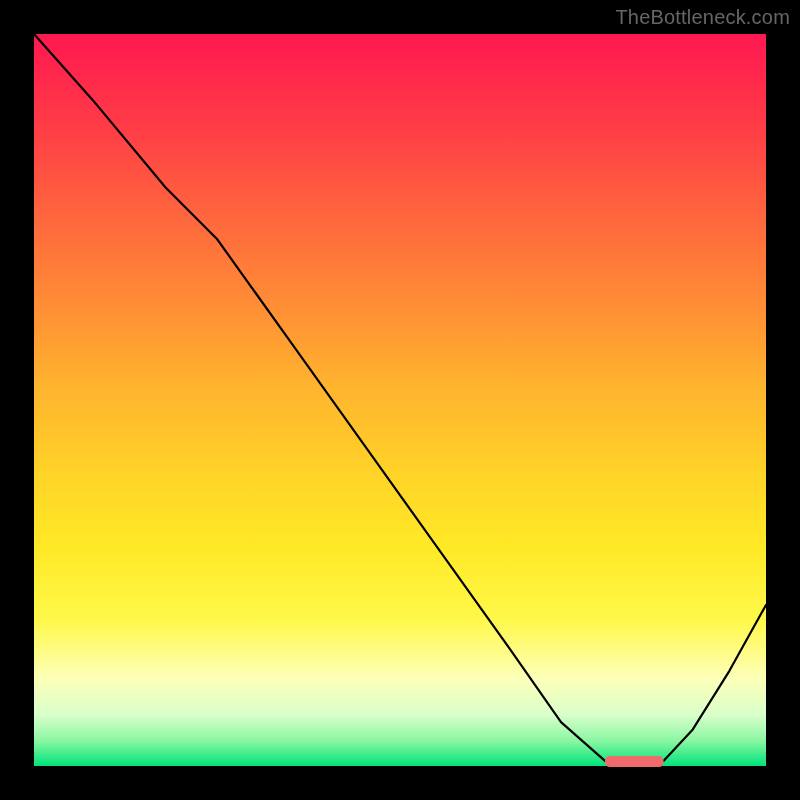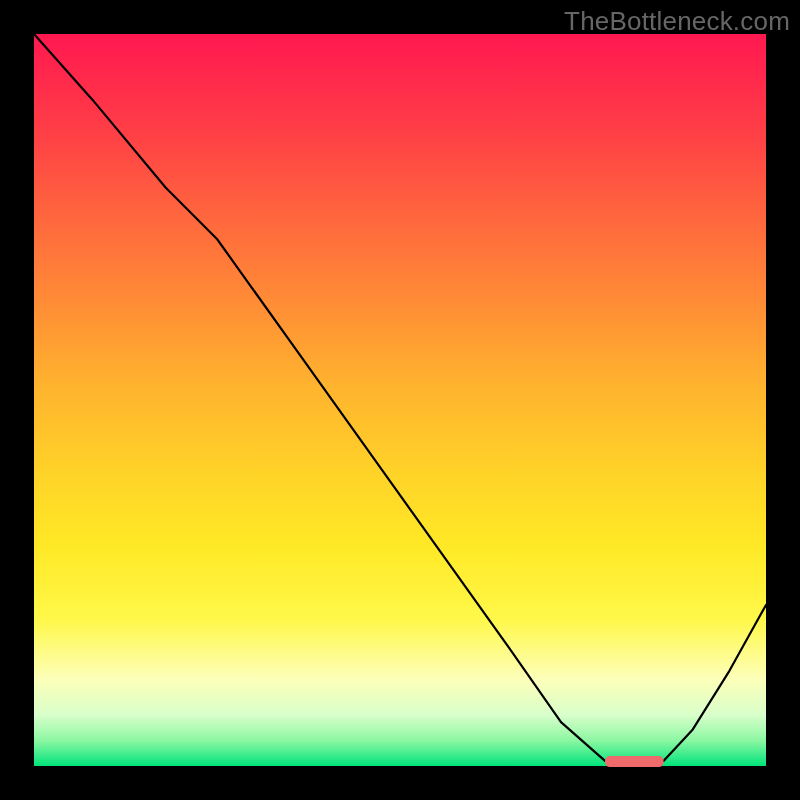--- a/index.html
+++ b/index.html
@@ -55,21 +55,21 @@
   }
   .marker {
     fill: #ef6b6b;
     stroke: none;
   }
   .watermark {
     position: absolute;
     top: 6px;
     right: 10px;
     color: #666;
-    font-size: 26px;
+    font-size: 20px;
     letter-spacing: 0.2px;
     user-select: none;
     text-align: right;
   }
 </style>
 </head>
 <body>
 
 <div class="frame">
   <div class="watermark">TheBottleneck.com</div>

